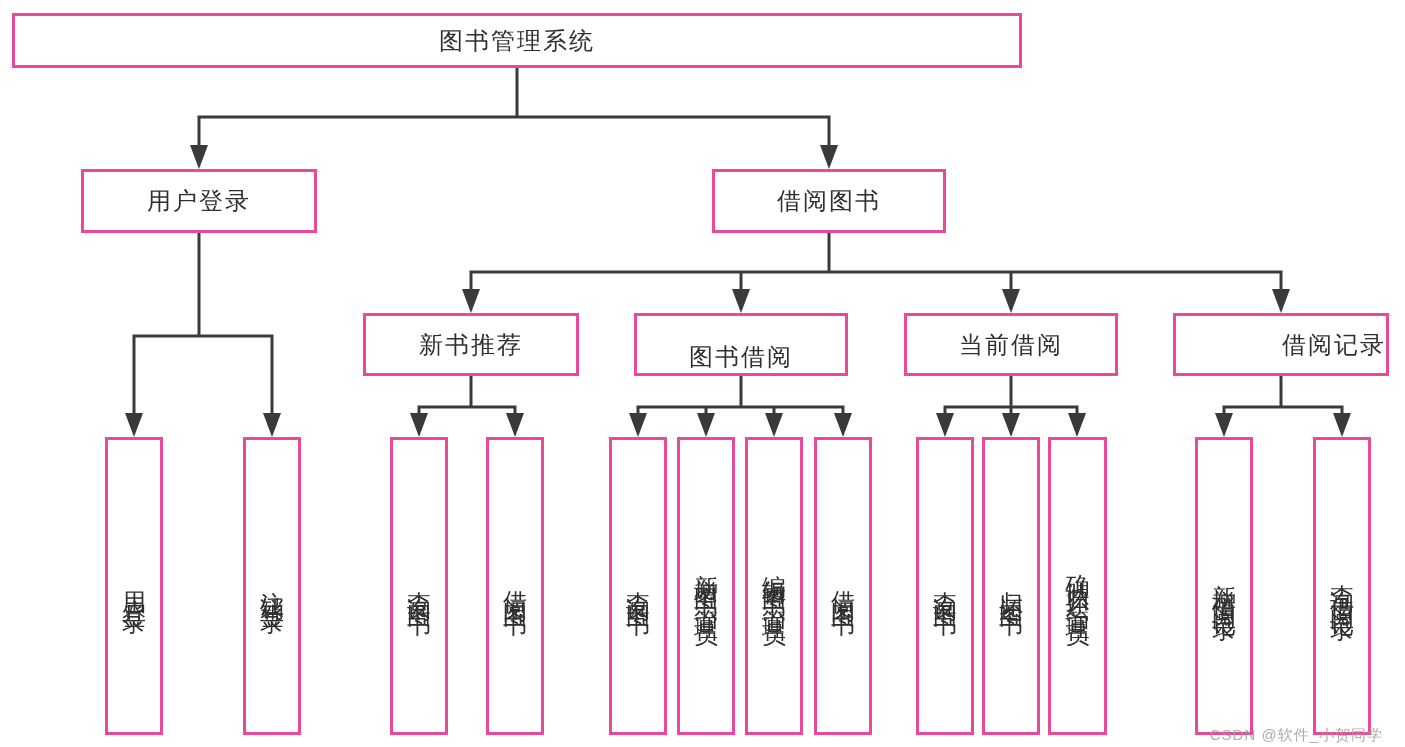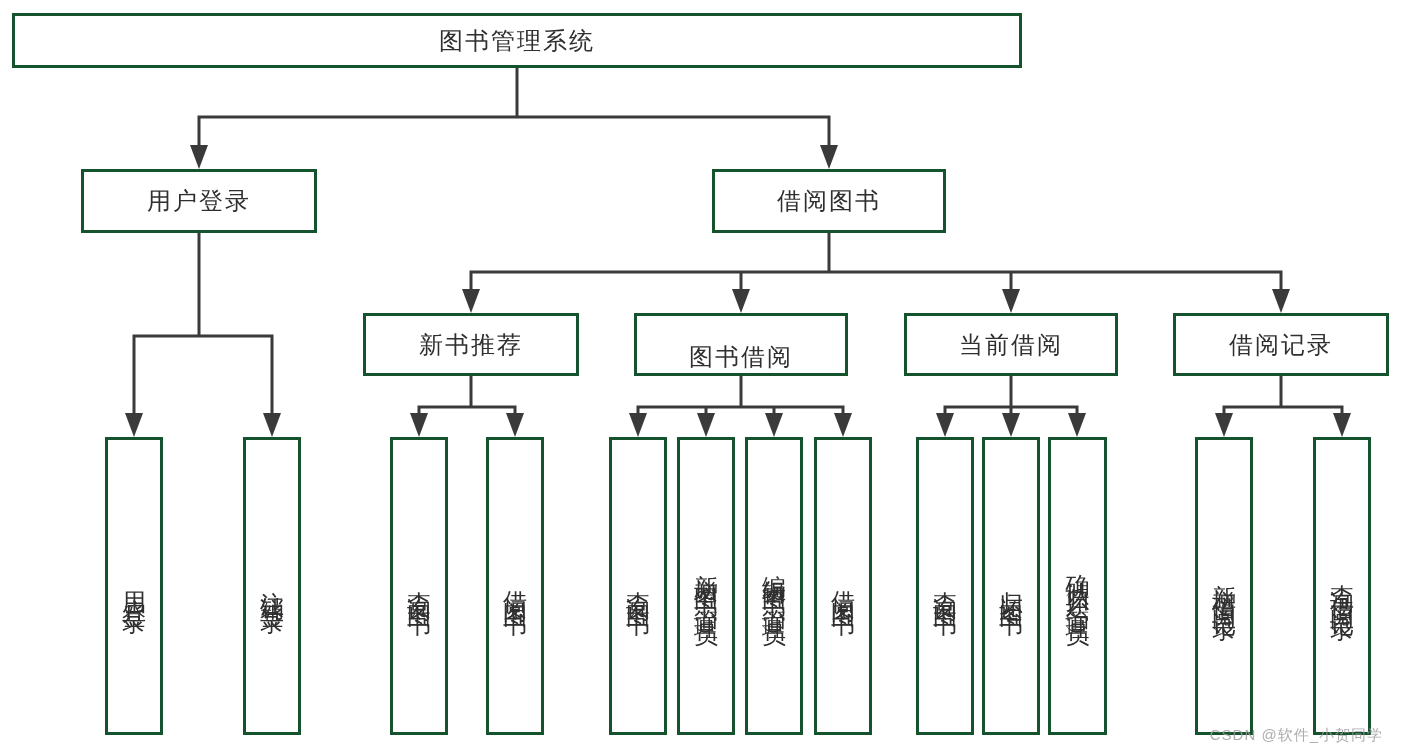--- a/index.html
+++ b/index.html
@@ -12,21 +12,21 @@
     overflow: hidden;
   }
   .connectors {
     position: absolute;
     left: 0; top: 0;
     z-index: 1;
   }
   .node {
     position: absolute;
     box-sizing: border-box;
-    border: 3px solid #14532d;
+    border: 3px solid #ec4899;
     background: #ffffff;
     color: #2f2f2f;
     display: flex;
     align-items: center;
     justify-content: center;
     z-index: 2;
     font-size: 24px;
   }
   .h-node span {
     letter-spacing: 2px;
@@ -117,21 +117,21 @@
 
   <div class="node h-node" style="left:363px; top:313px; width:216px; height:63px;">
     <span>新书推荐</span>
   </div>
   <div class="node h-node" style="left:634px; top:313px; width:214px; height:63px;align-items:flex-end;">
     <span>图书借阅</span>
   </div>
   <div class="node h-node" style="left:904px; top:313px; width:214px; height:63px;">
     <span>当前借阅</span>
   </div>
-  <div class="node h-node" style="left:1173px; top:313px; width:216px; height:63px;">
+  <div class="node h-node" style="left:1173px; top:313px; width:216px; height:63px;justify-content:flex-end;">
     <span>借阅记录</span>
   </div>
 
   <div class="node v-node" style="left:105px; top:437px; width:58px; height:298px;">
     <span>用户登录</span>
   </div>
   <div class="node v-node" style="left:243px; top:437px; width:58px; height:298px;">
     <span>注销登录</span>
   </div>
 

